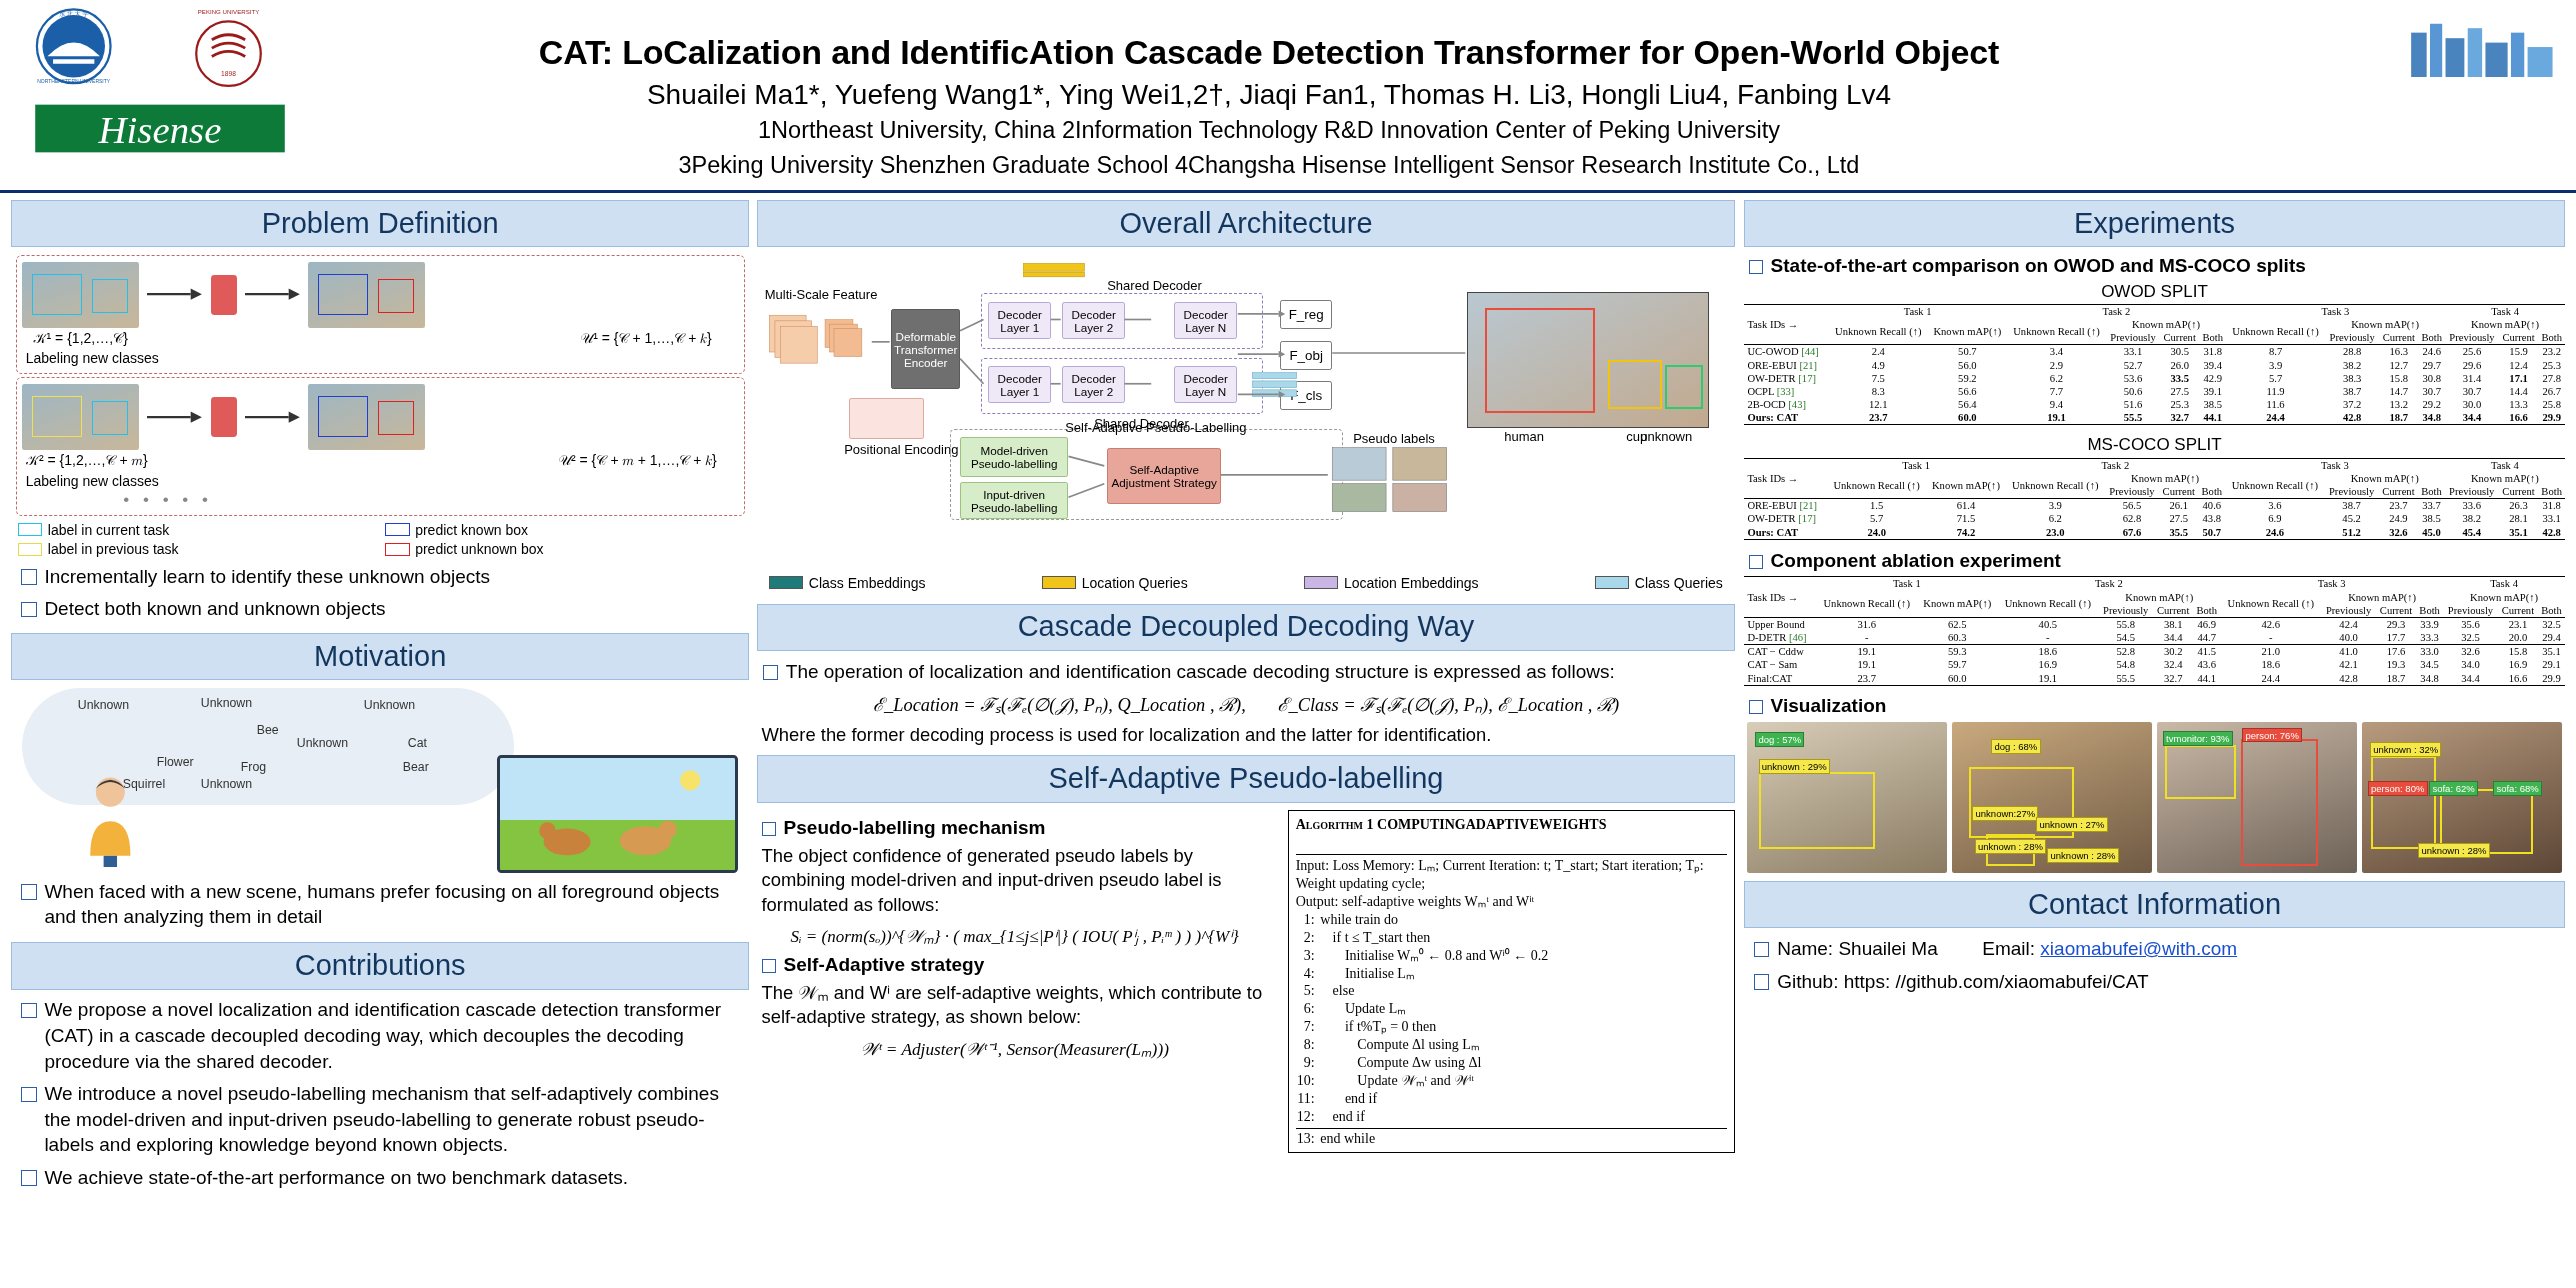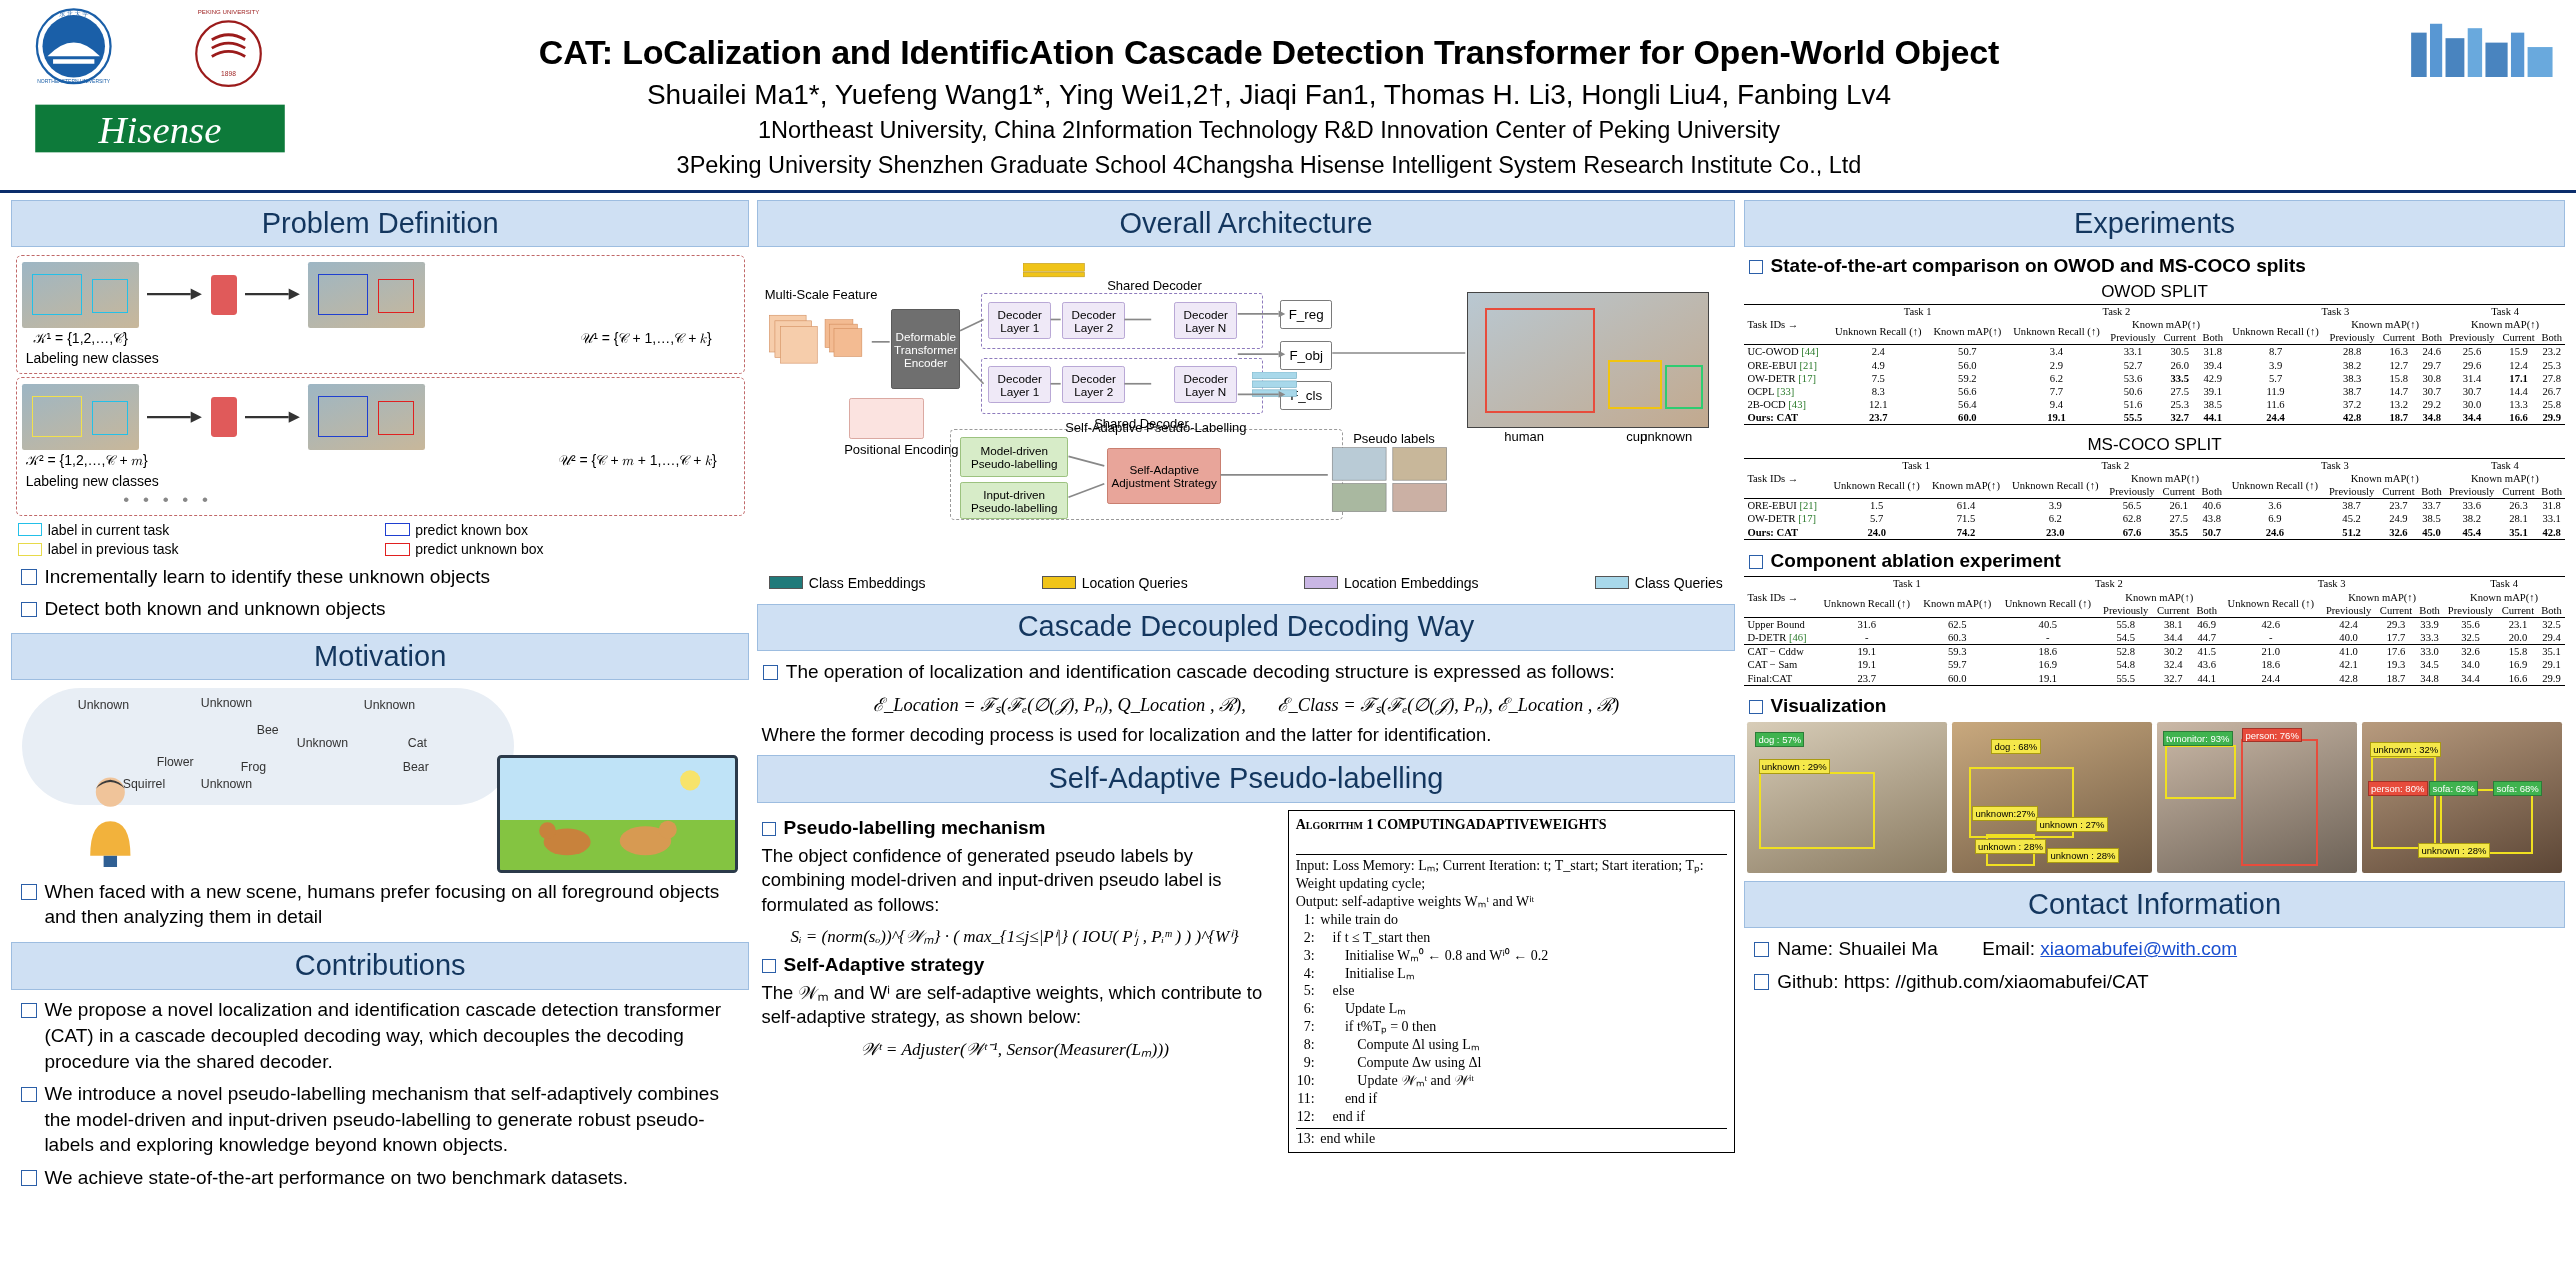--- a/index.html
+++ b/index.html
@@ -134,21 +134,21 @@
 
     <svg class="logo-hisense" viewBox="0 0 450 110">
       <rect x="0" y="12" width="450" height="86" fill="#0d7a3a"></rect>
       <text x="225" y="82" font-size="70" fill="#fff" text-anchor="middle" font-family="Liberation Serif, serif" font-style="italic">Hisense</text>
     </svg>
 
     <div class="title-block">
       <div class="ptitle">CAT: LoCalization and IdentificAtion Cascade Detection Transformer for Open-World Object</div>
       <div class="pauthors">Shuailei Ma1*, Yuefeng Wang1*, Ying Wei1,2†, Jiaqi Fan1, Thomas H. Li3, Hongli Liu4, Fanbing Lv4</div>
       <div class="paffil">1Northeast University, China    2Information Technology R&amp;D Innovation Center of Peking University</div>
-      <div class="paffil">3Peking University Shenzhen Graduate School    4Changsha Hisense Intelligent System Research Institute Co., Ltd</div>
+      <div class="paffil">3Peking University Shenzhen Graduate School    4Changsha Hisense Intelligent Sensor Research Institute Co., Ltd</div>
     </div>
 
     <svg class="skyline" viewBox="0 0 600 110">
       <rect x="330" y="30" width="28" height="80" fill="#2a6fb5"></rect>
       <rect x="364" y="14" width="22" height="96" fill="#3c86cc"></rect>
       <rect x="392" y="40" width="34" height="70" fill="#2a6fb5"></rect>
       <rect x="432" y="22" width="26" height="88" fill="#4f9bd8"></rect>
       <rect x="464" y="48" width="40" height="62" fill="#2a6fb5"></rect>
       <rect x="510" y="30" width="24" height="80" fill="#3c86cc"></rect>
       <rect x="540" y="56" width="45" height="54" fill="#4f9bd8"></rect>

